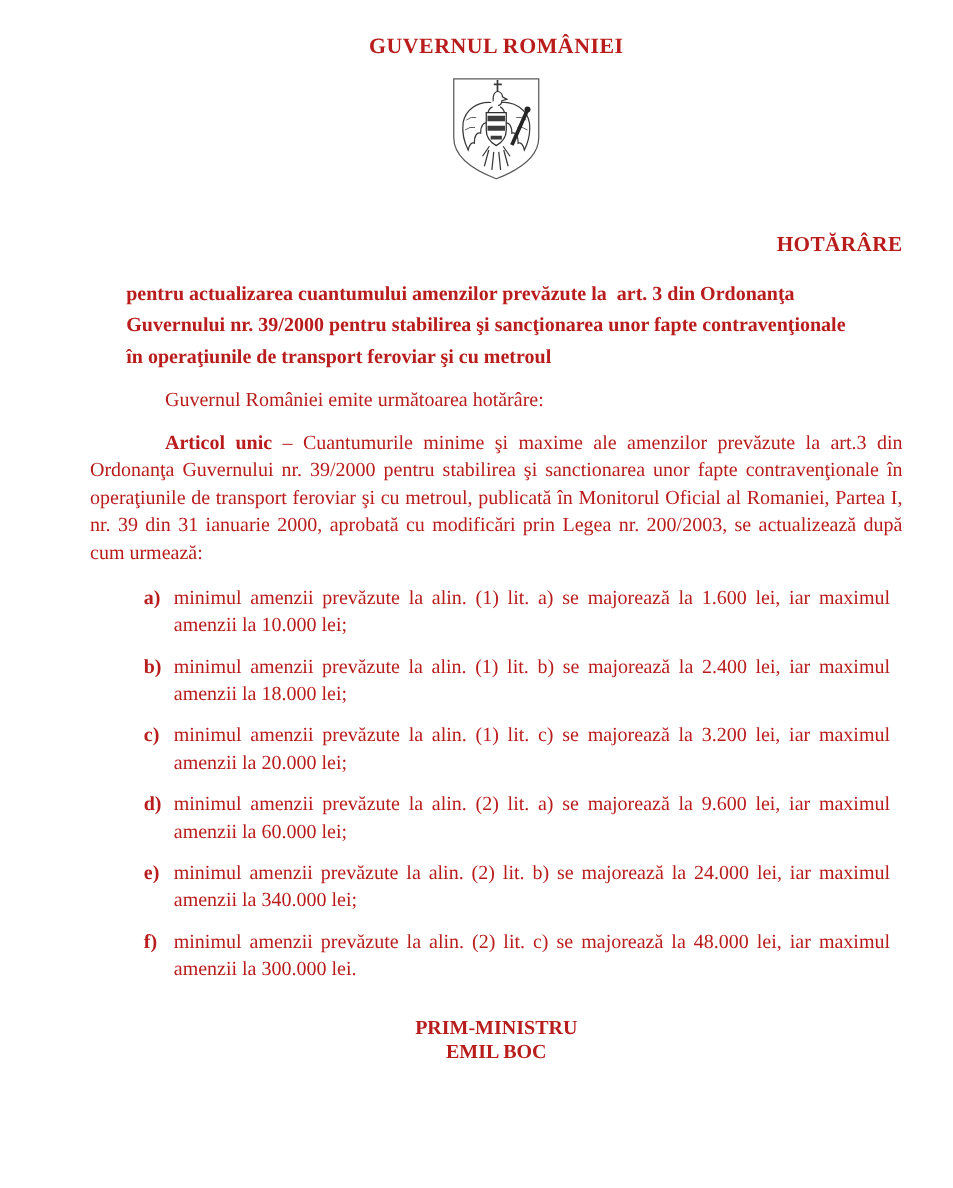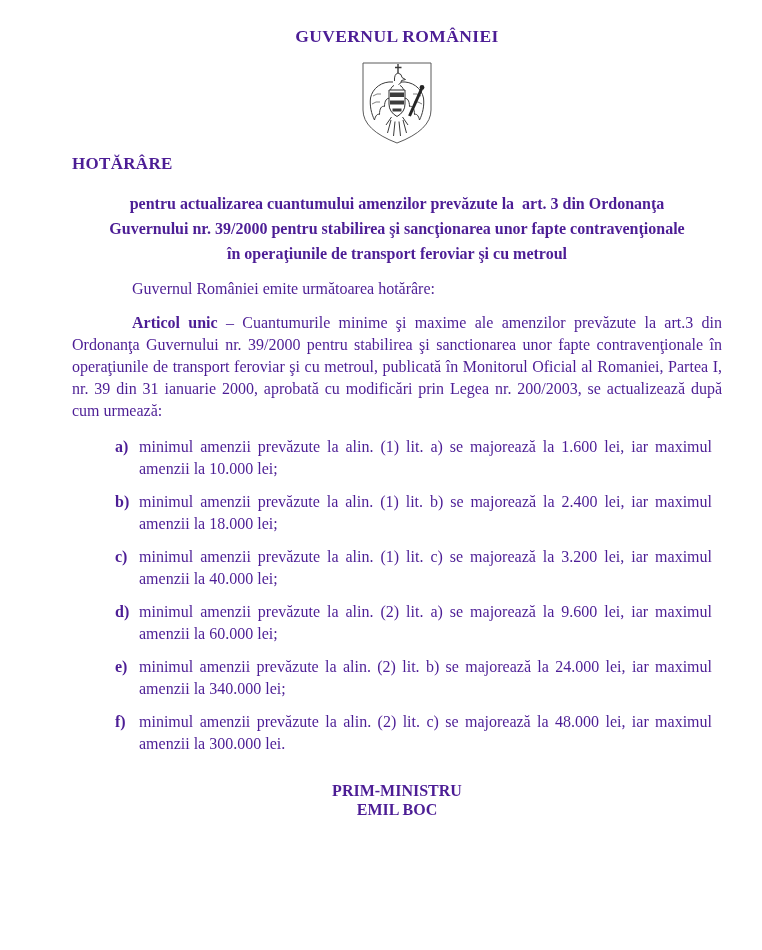--- a/index.html
+++ b/index.html
@@ -8,47 +8,47 @@
     background: #ffffff;
   }
   .page {
     position: relative;
     width: 762px;
     height: 950px;
     box-sizing: border-box;
     padding: 26px 40px 0 72px;
     background: #ffffff;
     font-family: "Liberation Serif", serif;
-    color: #4c1d95;
+    color: #b91c1c;
     font-size: 16px;
     overflow: hidden;
   }
   .gov-title {
     font-weight: bold;
     font-size: 17.5px;
     letter-spacing: 0.4px;
     text-align: center;
     margin: 0;
   }
   .emblem-wrap {
     text-align: center;
     margin-top: 13px;
     height: 88px;
   }
   .doc-heading {
     font-weight: bold;
     font-size: 17px;
-    text-align: left;
+    text-align: right;
     letter-spacing: 0.3px;
-    margin: 6px 0 0 0;
+    margin: 38px 0 0 0;
   }
   .doc-subtitle {
     font-weight: bold;
     font-size: 16px;
-    text-align: center;
+    text-align: left;
     line-height: 25px;
     max-width: 592px;
     margin: 17px auto 0 auto;
   }
   p.body-par {
     text-align: justify;
     text-indent: 60px;
     line-height: 22px;
     margin: 12px 0 0 0;
   }
@@ -129,21 +129,21 @@
     <div class="list-item">
       <span class="list-marker">a)</span>
       <span class="list-text">minimul amenzii prevăzute la alin. (1) lit. a) se majorează la 1.600 lei, iar maximul amenzii la 10.000 lei;</span>
     </div>
     <div class="list-item">
       <span class="list-marker">b)</span>
       <span class="list-text">minimul amenzii prevăzute la alin. (1) lit. b) se majorează la 2.400 lei, iar maximul amenzii la 18.000 lei;</span>
     </div>
     <div class="list-item">
       <span class="list-marker">c)</span>
-      <span class="list-text">minimul amenzii prevăzute la alin. (1) lit. c) se majorează la 3.200 lei, iar maximul amenzii la 40.000 lei;</span>
+      <span class="list-text">minimul amenzii prevăzute la alin. (1) lit. c) se majorează la 3.200 lei, iar maximul amenzii la 20.000 lei;</span>
     </div>
     <div class="list-item">
       <span class="list-marker">d)</span>
       <span class="list-text">minimul amenzii prevăzute la alin. (2) lit. a) se majorează la 9.600 lei, iar maximul amenzii la 60.000 lei;</span>
     </div>
     <div class="list-item">
       <span class="list-marker">e)</span>
       <span class="list-text">minimul amenzii prevăzute la alin. (2) lit. b) se majorează la 24.000 lei, iar maximul amenzii la 340.000 lei;</span>
     </div>
     <div class="list-item">

